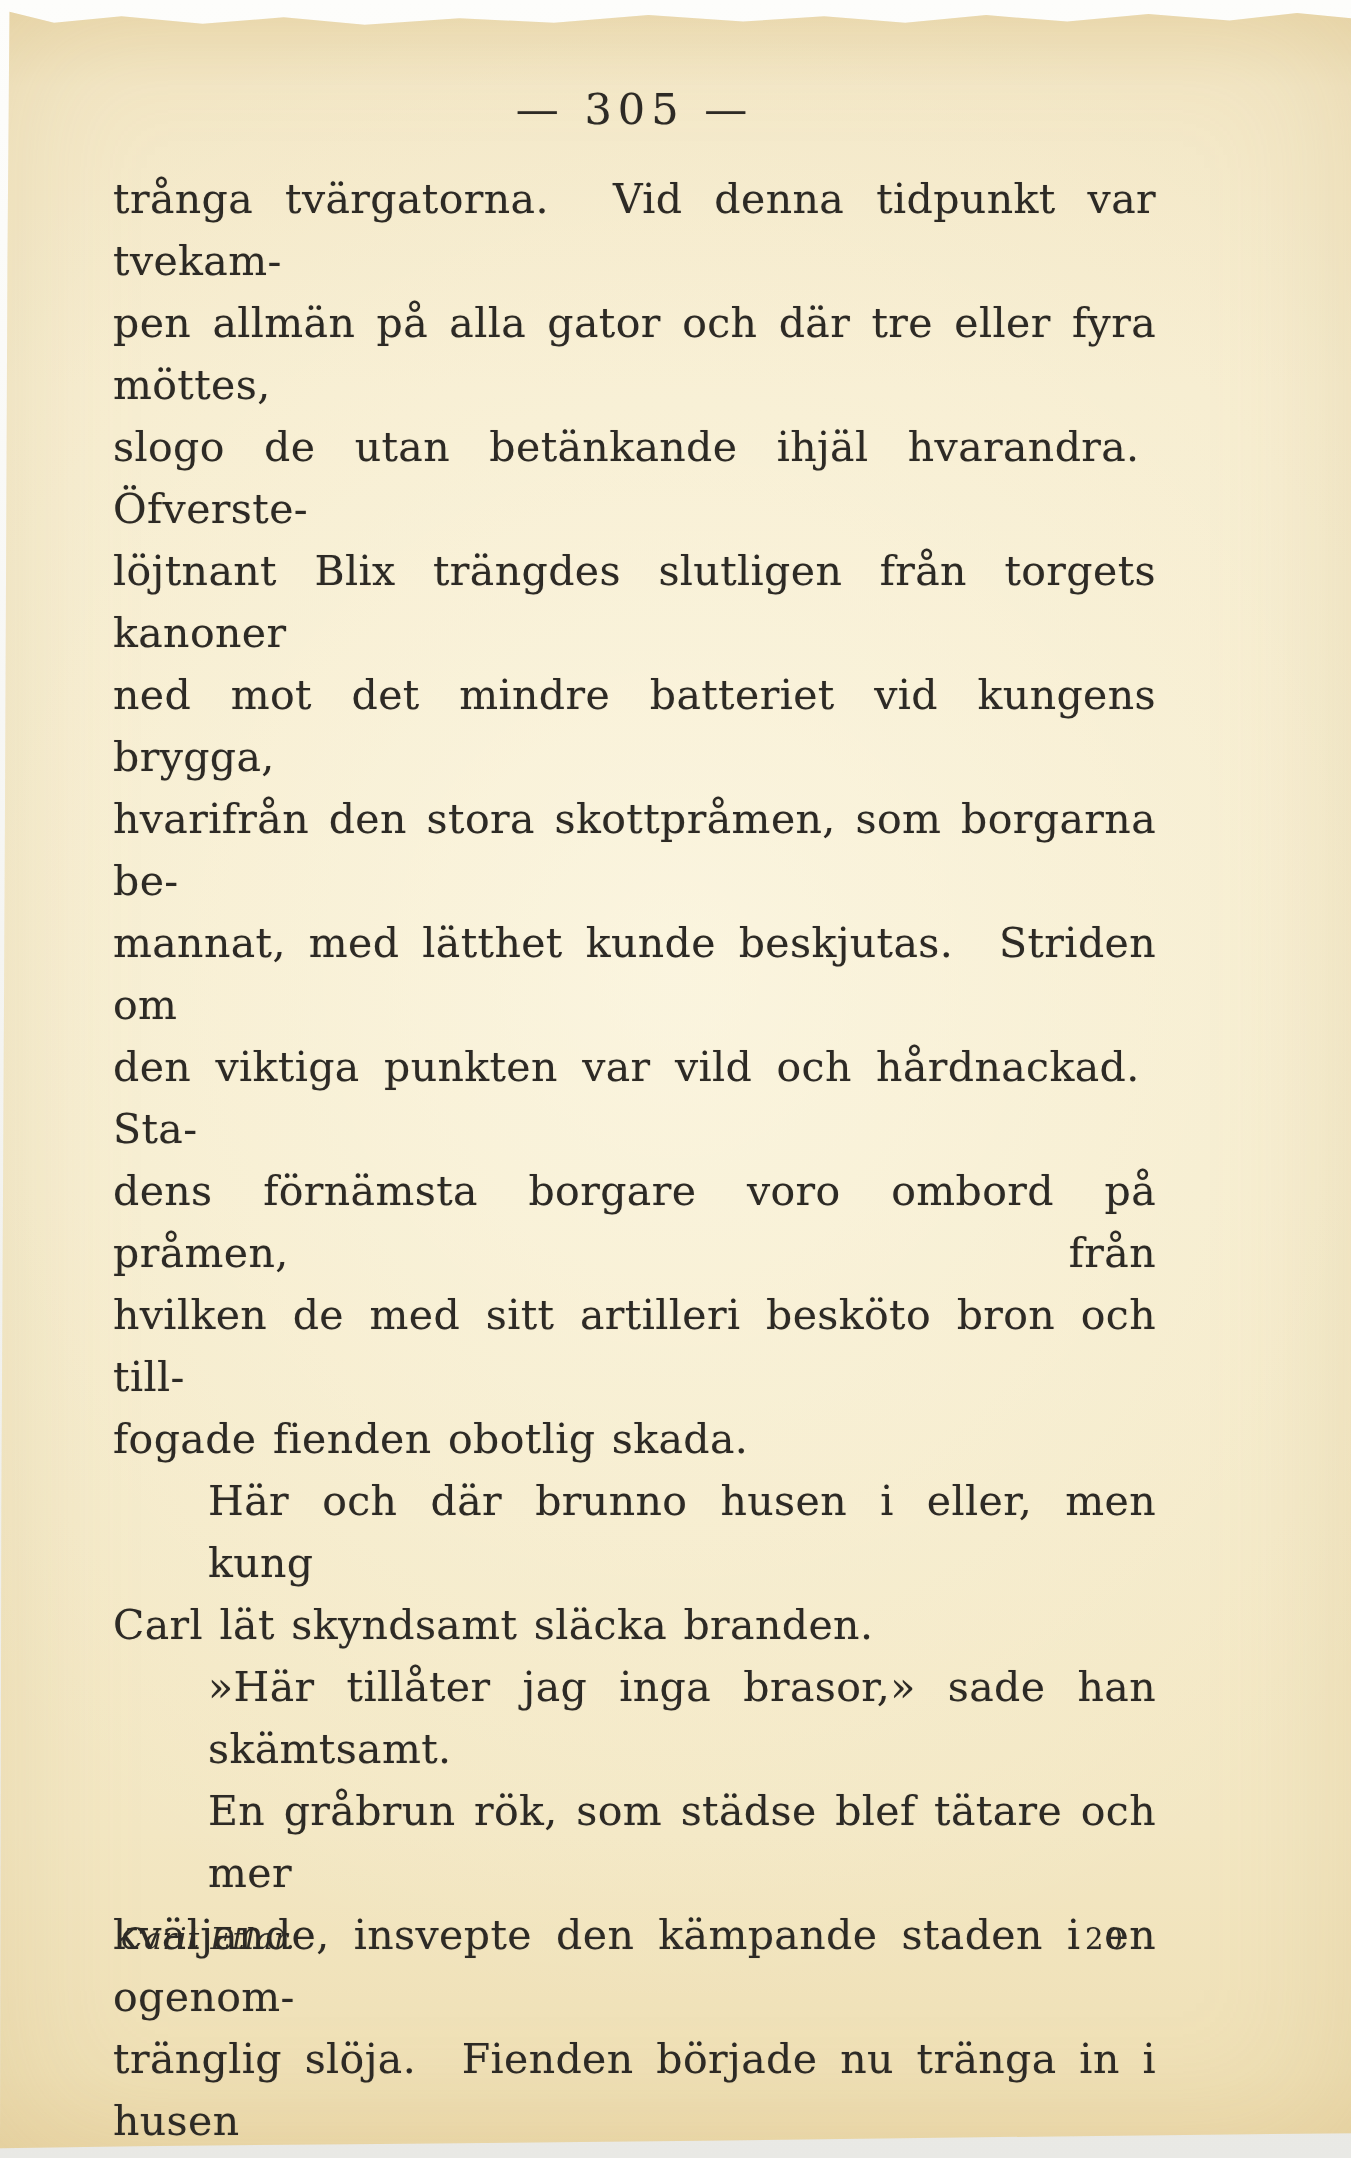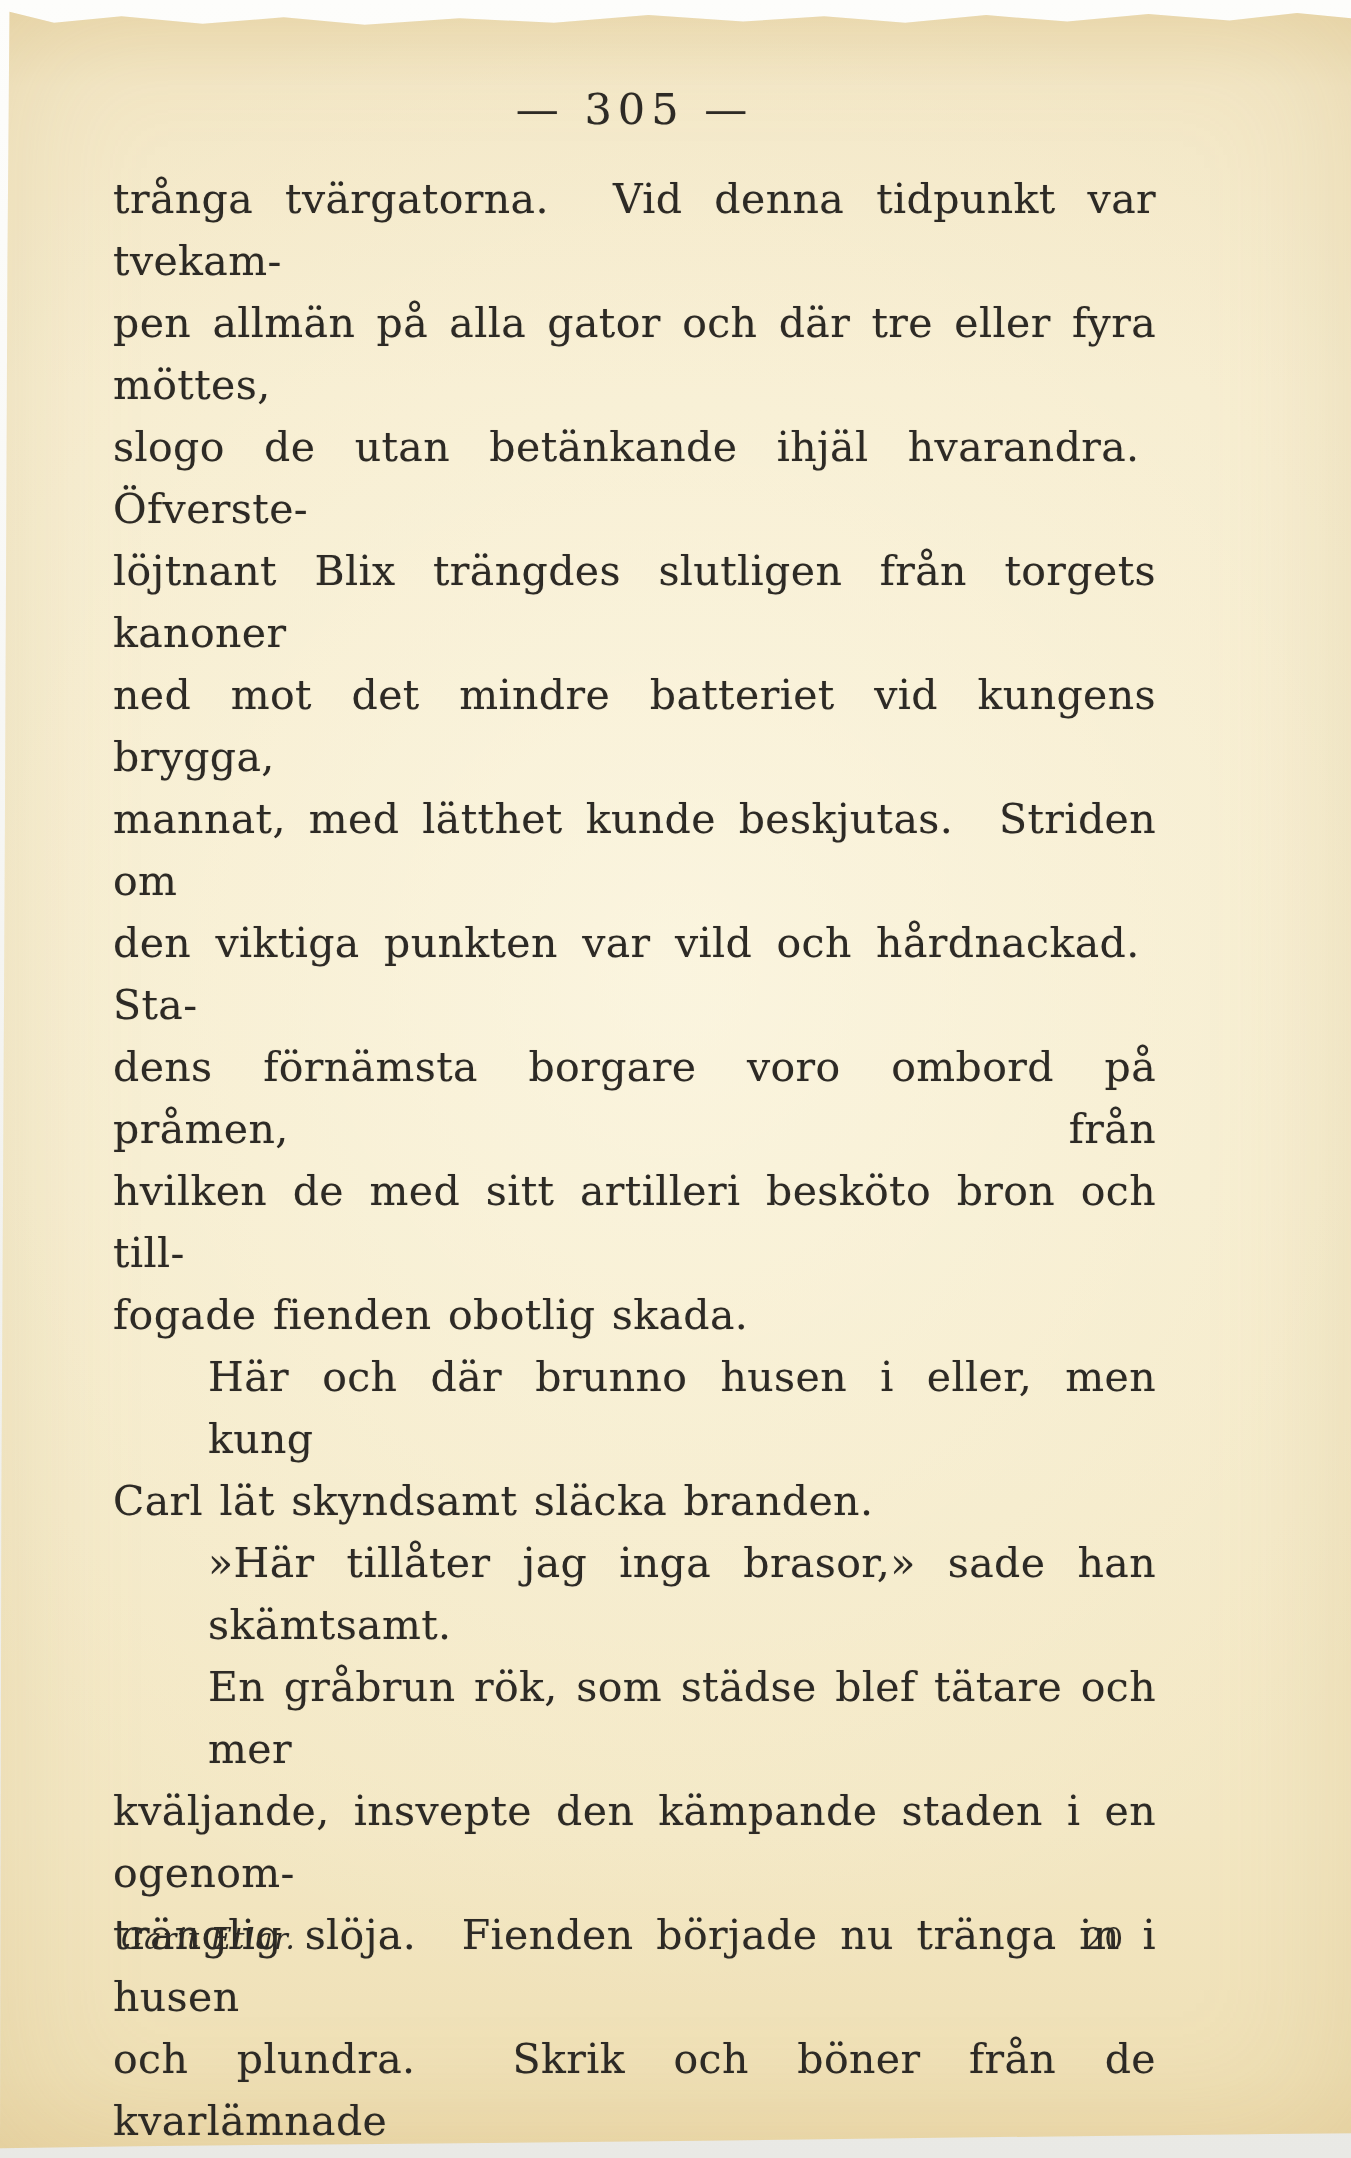--- a/index.html
+++ b/index.html
@@ -99,20 +99,21 @@
   <div class="paper"></div>
   <div class="content">
     <div class="page-number">— 305 —</div>
     <div class="body-text">
         <div class="paragraph">
           <div class="line j">trånga tvärgatorna.&nbsp; Vid denna tidpunkt var tvekam-</div>
           <div class="line j">pen allmän på alla gator och där tre eller fyra möttes,</div>
           <div class="line j">slogo de utan betänkande ihjäl hvarandra.&nbsp; Öfverste-</div>
           <div class="line j">löjtnant Blix trängdes slutligen från torgets kanoner</div>
           <div class="line j">ned mot det mindre batteriet vid kungens brygga,</div>
+          <div class="line j">hvarifrån den stora skottpråmen, som borgarna be-</div>
           <div class="line j">mannat, med lätthet kunde beskjutas.&nbsp; Striden om</div>
           <div class="line j">den viktiga punkten var vild och hårdnackad.&nbsp; Sta-</div>
           <div class="line j">dens förnämsta borgare voro ombord på pråmen, från</div>
           <div class="line j">hvilken de med sitt artilleri besköto bron och till-</div>
           <div class="line">fogade fienden obotlig skada.</div>
         </div>
         <div class="paragraph indent">
           <div class="line j">Här och där brunno husen i eller, men kung</div>
           <div class="line">Carl lät skyndsamt släcka branden.</div>
         </div>

